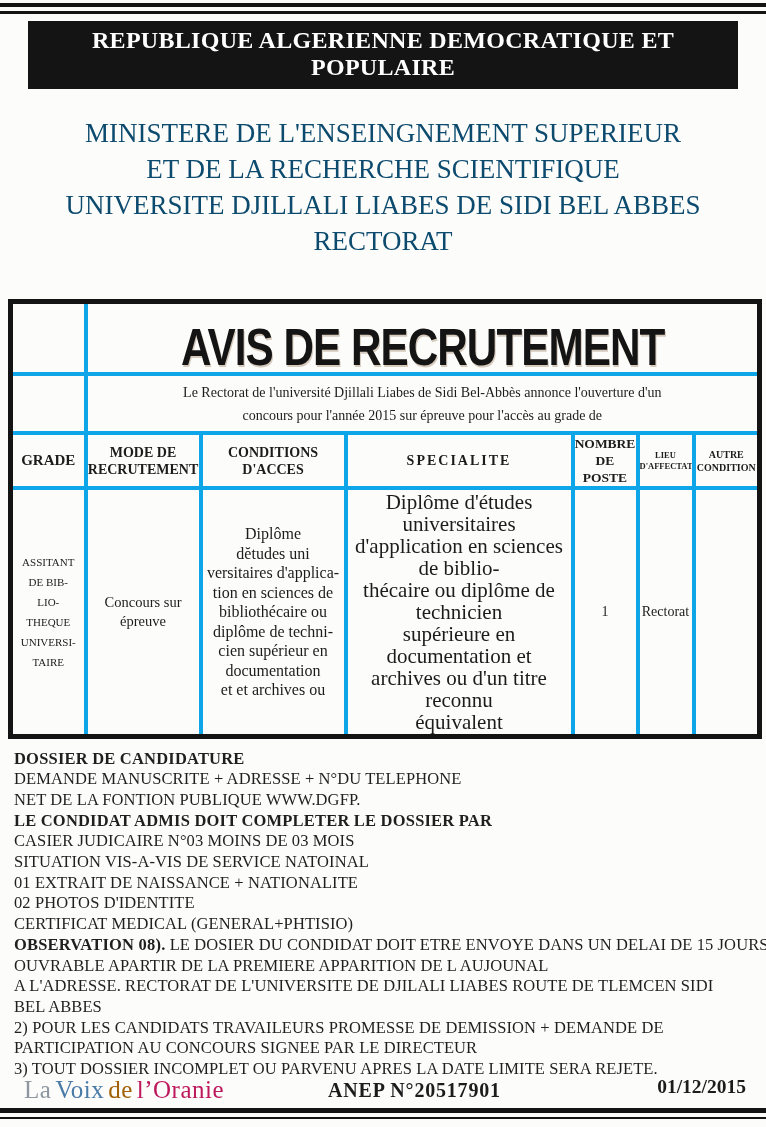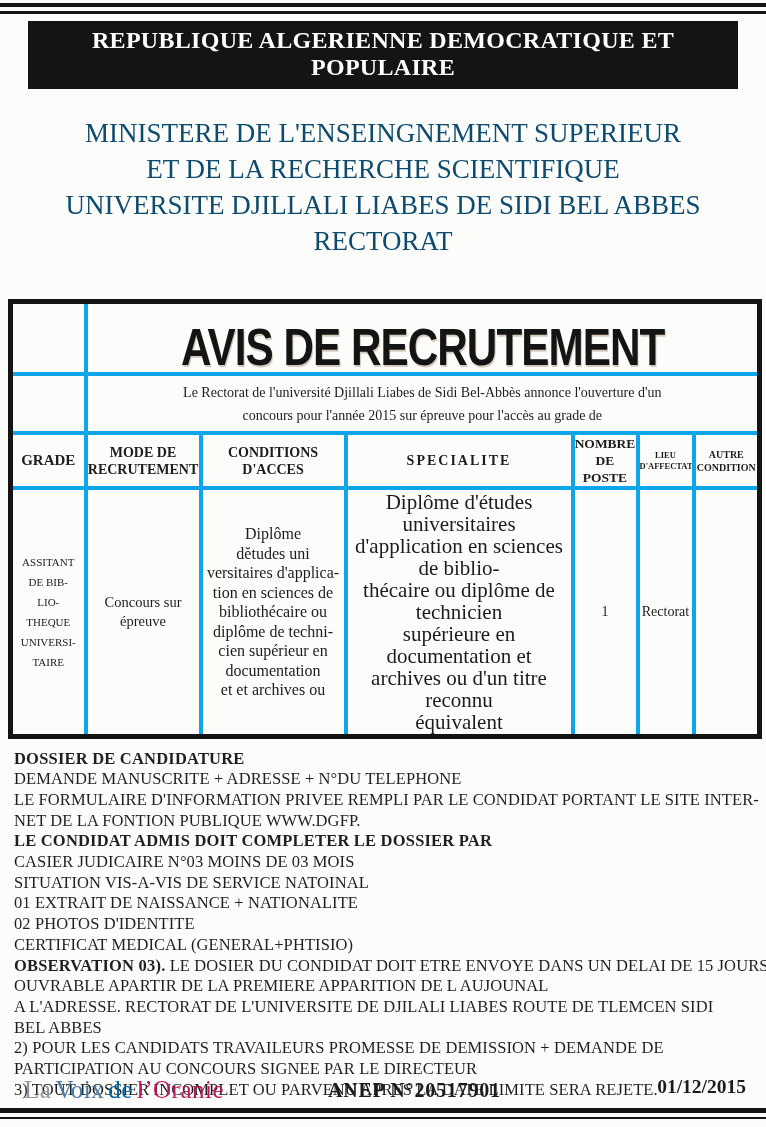--- a/index.html
+++ b/index.html
@@ -193,39 +193,38 @@
     <td class="cell-nombre">1</td>
     <td class="cell-lieu">Rectorat</td>
     <td></td>
   </tr>
 </tbody>
   </table>
 
 <div class="body-text">
     <div class="body-line"><b>DOSSIER DE CANDIDATURE</b></div>
     <div class="body-line">DEMANDE MANUSCRITE + ADRESSE + N°DU TELEPHONE</div>
-    <div class="body-line">LE FORMULAIRE D'INFORMATION PRIVEE REMPLI PAR LE CONDIDAT PORTANT LE SITE INTER-</div>
     <div class="body-line">NET DE LA FONTION PUBLIQUE WWW.DGFP.</div>
     <div class="body-line"><b>LE CONDIDAT ADMIS DOIT COMPLETER LE DOSSIER PAR</b></div>
     <div class="body-line">CASIER JUDICAIRE N°03 MOINS DE 03 MOIS</div>
     <div class="body-line">SITUATION VIS-A-VIS DE SERVICE NATOINAL</div>
     <div class="body-line">01 EXTRAIT DE NAISSANCE + NATIONALITE</div>
     <div class="body-line">02 PHOTOS D'IDENTITE</div>
     <div class="body-line">CERTIFICAT MEDICAL  (GENERAL+PHTISIO)</div>
-    <div class="body-line"><b>OBSERVATION 03).</b> LE DOSIER DU CONDIDAT DOIT ETRE ENVOYE DANS UN DELAI DE 15 JOURS</div>
+    <div class="body-line"><b>OBSERVATION 08).</b> LE DOSIER DU CONDIDAT DOIT ETRE ENVOYE DANS UN DELAI DE 15 JOURS</div>
     <div class="body-line">OUVRABLE APARTIR DE LA PREMIERE APPARITION DE L AUJOUNAL</div>
     <div class="body-line">A L'ADRESSE. RECTORAT DE L'UNIVERSITE DE DJILALI LIABES ROUTE DE TLEMCEN SIDI</div>
     <div class="body-line">BEL ABBES</div>
     <div class="body-line">2) POUR LES CANDIDATS TRAVAILEURS PROMESSE DE DEMISSION + DEMANDE DE</div>
     <div class="body-line">PARTICIPATION AU CONCOURS SIGNEE PAR LE DIRECTEUR</div>
     <div class="body-line">3) TOUT DOSSIER INCOMPLET OU PARVENU APRES LA DATE LIMITE SERA REJETE.</div>
   </div>
 
 <div class="footer">
-  <div class="logo"><span style="color: rgb(142, 151, 160);">La</span><span style="color: rgb(74, 123, 166);">Voix</span><span style="color: #0369a1;">de</span><span style="color: #be185d;">l’Oranie</span></div>
+  <div class="logo"><span style="color: rgb(142, 151, 160);">La</span><span style="color: rgb(74, 123, 166);">Voix</span><span style="color: #a16207;">de</span><span style="color: #be185d;">l’Oranie</span></div>
   <div class="anep">ANEP N°20517901</div>
   <div class="pub-date">01/12/2015</div>
 </div>
 
 <div class="bottom-rules">
   <div class="rule-thick"></div>
     <div class="rule-gap"></div>
     <div class="rule-thin"></div>
 </div>
 

